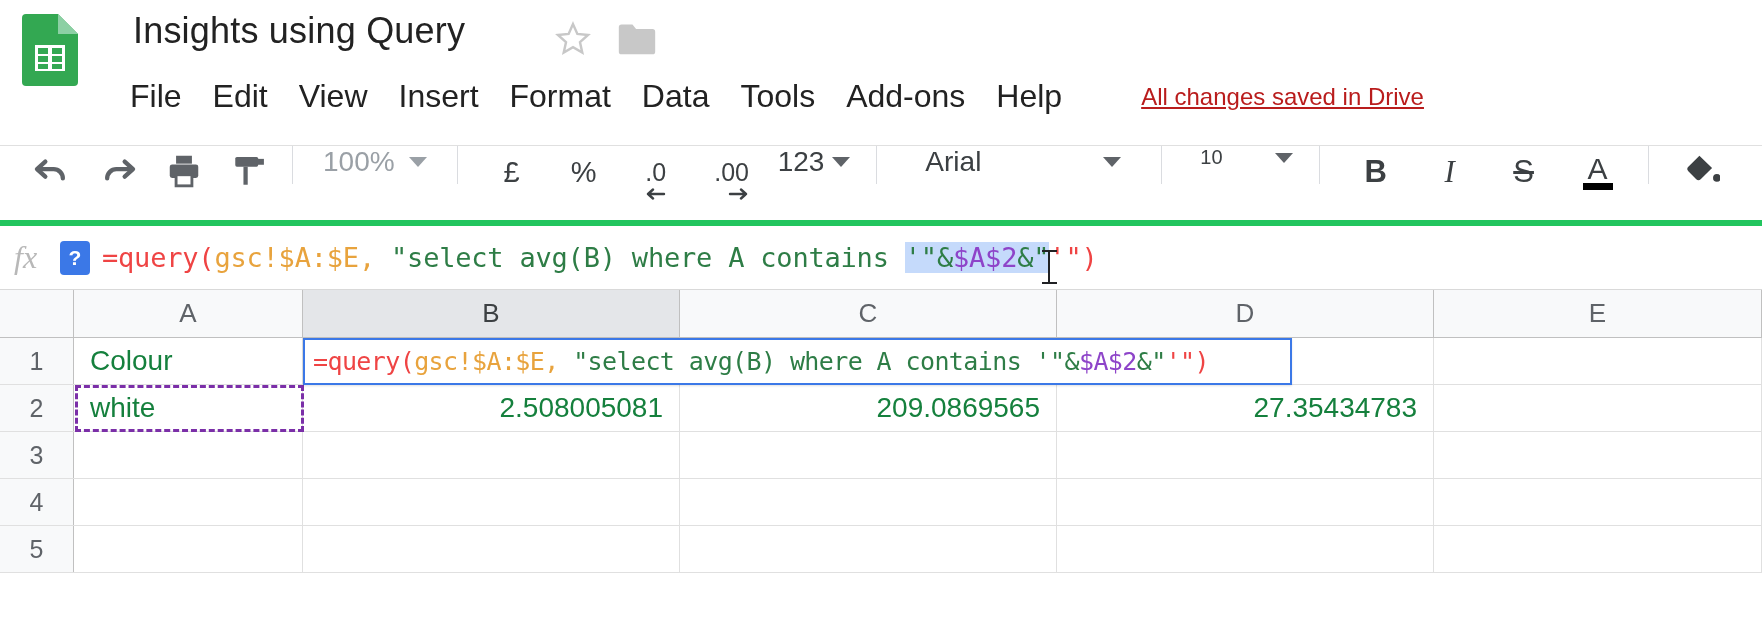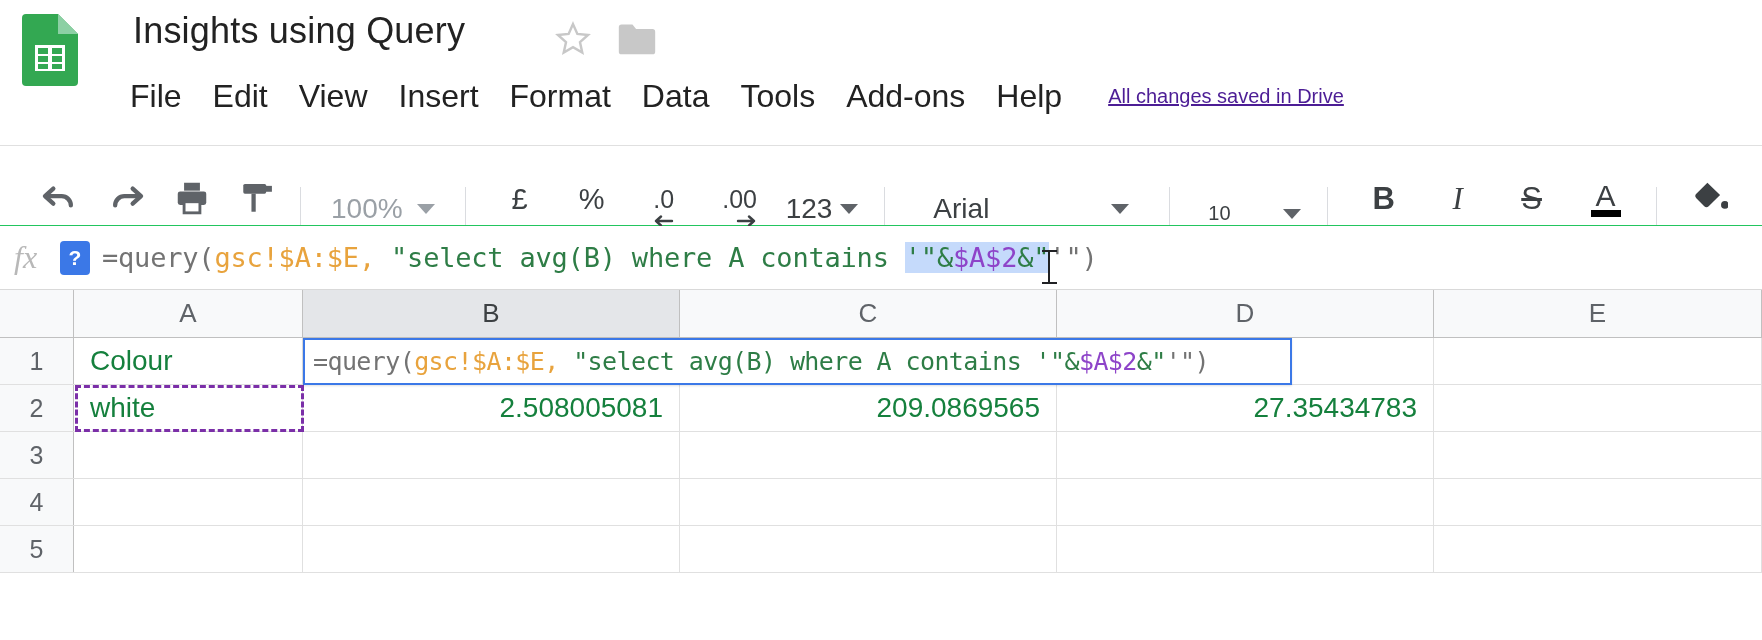--- a/index.html
+++ b/index.html
@@ -38,30 +38,30 @@
   #menubar {
     position: absolute; left: 130px; top: 78px;
     display: flex; align-items: center; gap: 0;
     white-space: nowrap;
   }
   .menu-item {
     font-size: 32px; color: #222222; padding: 0 19px 0 0;
     margin-right: 12px; cursor: pointer;
   }
   #save-status {
-    font-size: 20px; color: #4c1d95;
-    text-decoration: underline; margin-left: 15px;
+    font-size: 24px; color: #b91c1c;
+    text-decoration: underline; margin-left: 48px;
     cursor: pointer; white-space: nowrap;
   }
 
   
   #toolbar {
     position: relative; height: 80px;
-    background: #ffffff; border-bottom: 1px solid #22c55e;
-    display: flex; align-items: flex-end; padding-left: 34px;
+    background: #ffffff; border-bottom: 6px solid #22c55e;
+    display: flex; align-items: flex-start; padding-left: 26px;
   }
   .tb-btn {
     display: flex; align-items: center; justify-content: center;
     height: 52px; min-width: 52px; cursor: pointer; color: #5f6368;
     position: relative;
   }
   .tb-sep {
     width: 1px; height: 38px; background: #dadce0; margin: 0 16px;
     flex: none;
   }
@@ -105,21 +105,21 @@
     width: 30px; height: 34px; background: #3b78e7; border-radius: 4px;
     color: #ffffff; font-size: 21px; font-weight: 700;
     display: flex; align-items: center; justify-content: center;
     margin-right: 12px; cursor: pointer;
   }
   #formula-text {
     font-family: "DejaVu Sans Mono", monospace; font-size: 27px;
     color: #222222; white-space: pre; letter-spacing: -0.2px;
     position: relative;
   }
-  .tok-black  { color: #737373; }
+  .tok-black  { color: #ef4444; }
   .tok-orange { color: #e8a33d; }
   .tok-green  { color: #2e7d46; }
   .tok-purple { color: #8e44c9; }
   .sel-hl { background: #c5dafb; }
   #ibeam-cursor {
     display: inline-block; width: 0; position: relative;
   }
   #ibeam-cursor::before {
     content: ""; position: absolute; left: -7px; top: -17px;
     width: 15px; height: 2px; background: #202124;

